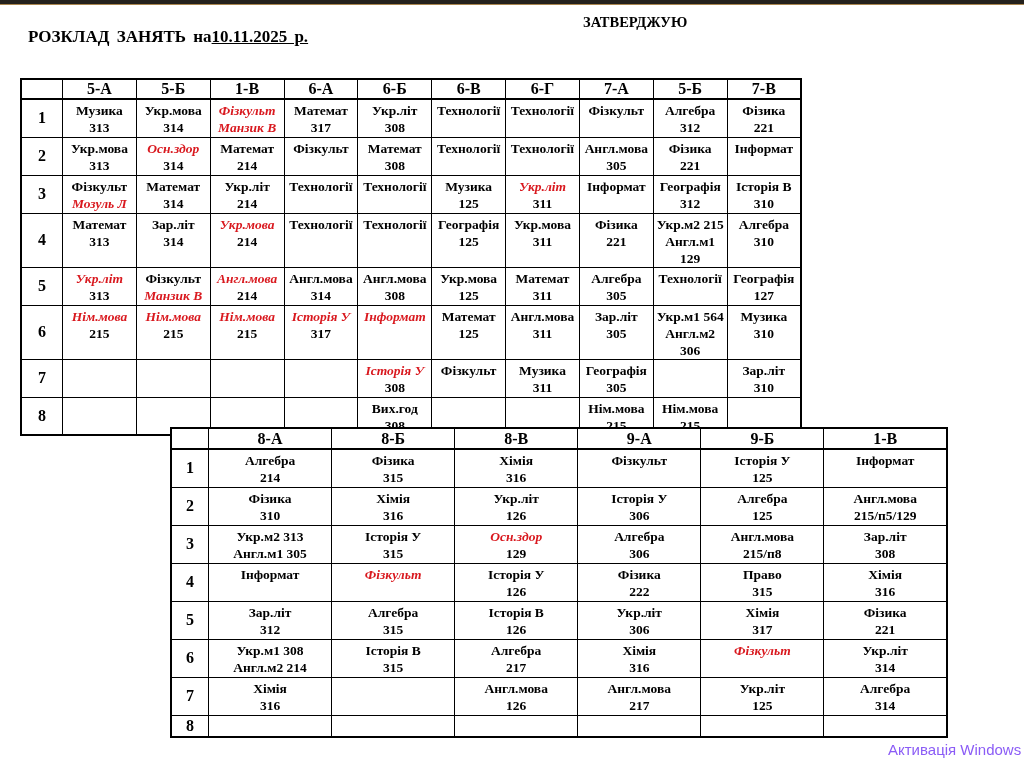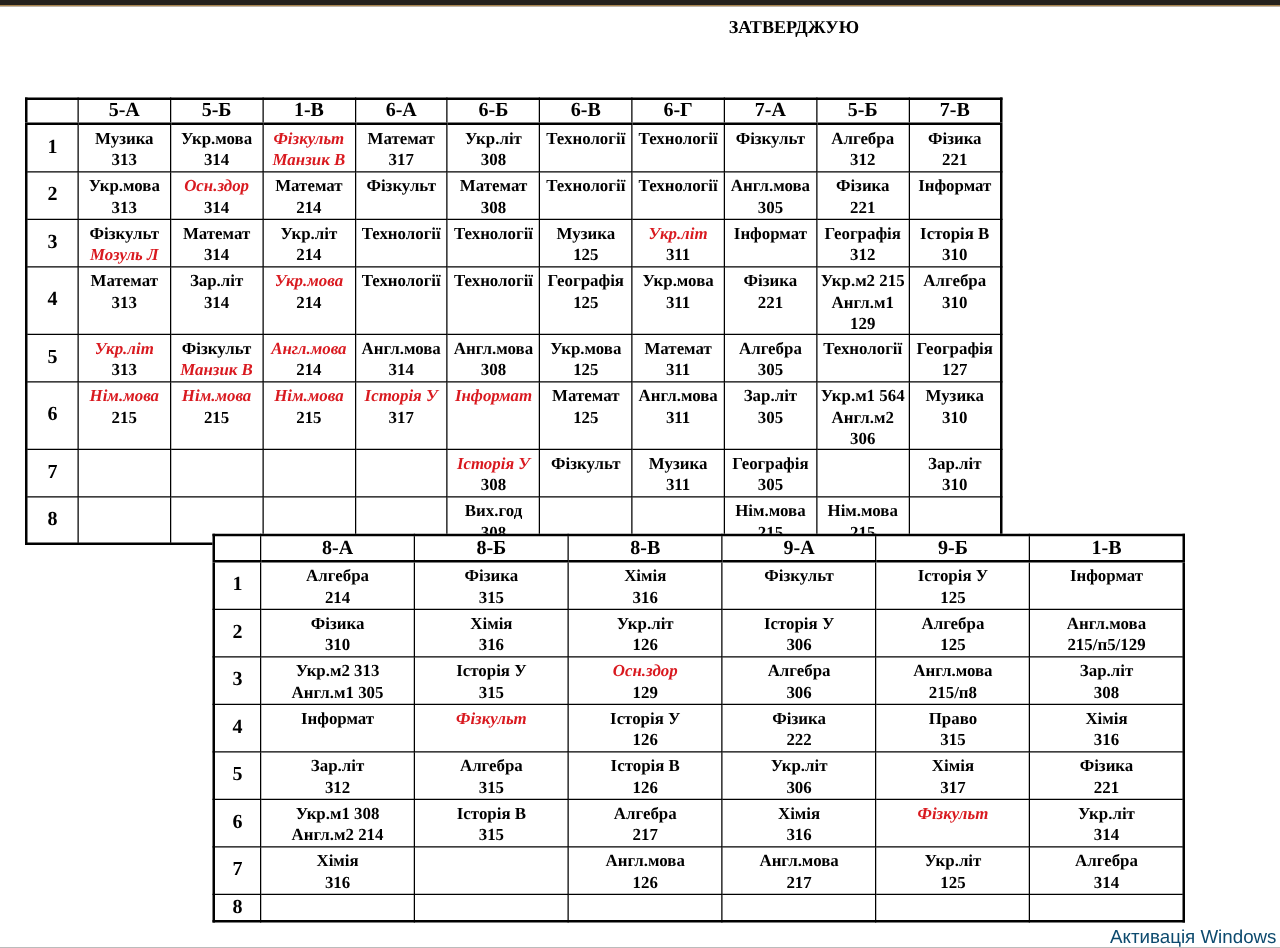--- a/index.html
+++ b/index.html
@@ -23,28 +23,29 @@
   #table1{left:20px;top:78px;width:782px;}
   #table1 th.num{width:40px;}
   #table1 thead tr{height:19px;}
   #table1 tbody tr{height:38px;}
   #table2{left:170px;top:427px;width:778px;}
   #table2 th.num{width:36px;}
   #table2 thead tr{height:21px;}
   #table2 tbody tr{height:38px;}
   #table2 tbody tr:last-child{height:22px;}
   .watermark{position:absolute;left:888px;top:741px;font-family:"Liberation Sans",sans-serif;
-        font-size:15px;color:#0c4a6e;white-space:nowrap;}
+        font-size:15px;color:#8b5cf6;white-space:nowrap;}
 </style>
 </head>
 <body>
 
 <div class="page">
   <div class="top-edge"></div>
 
+  <div class="doc-title"><span>РОЗКЛАД ЗАНЯТЬ на</span><span class="date">10.11.2025 р.</span></div>
 
   <div class="approve-block">
     <p class="approve-heading">ЗАТВЕРДЖУЮ</p>
   </div>
 
   <table id="table1" class="schedule">
       <thead>
         <tr>
           <th class="num"></th>
           <th>5-А</th>

